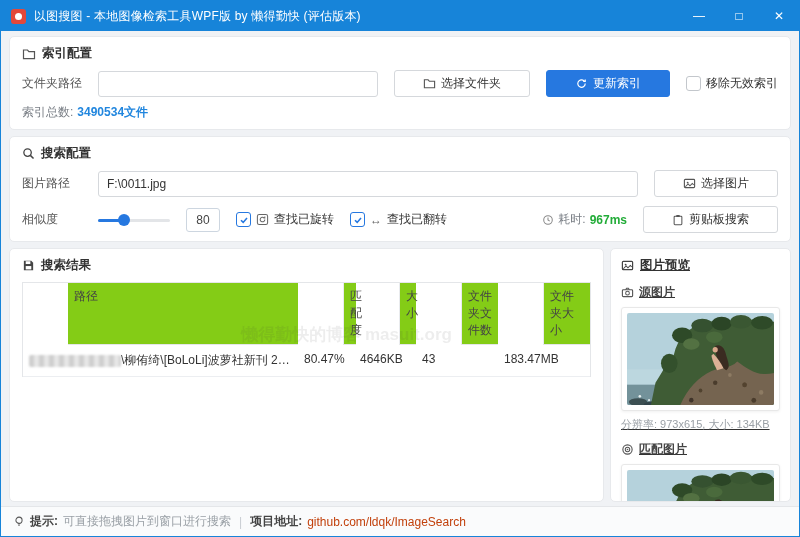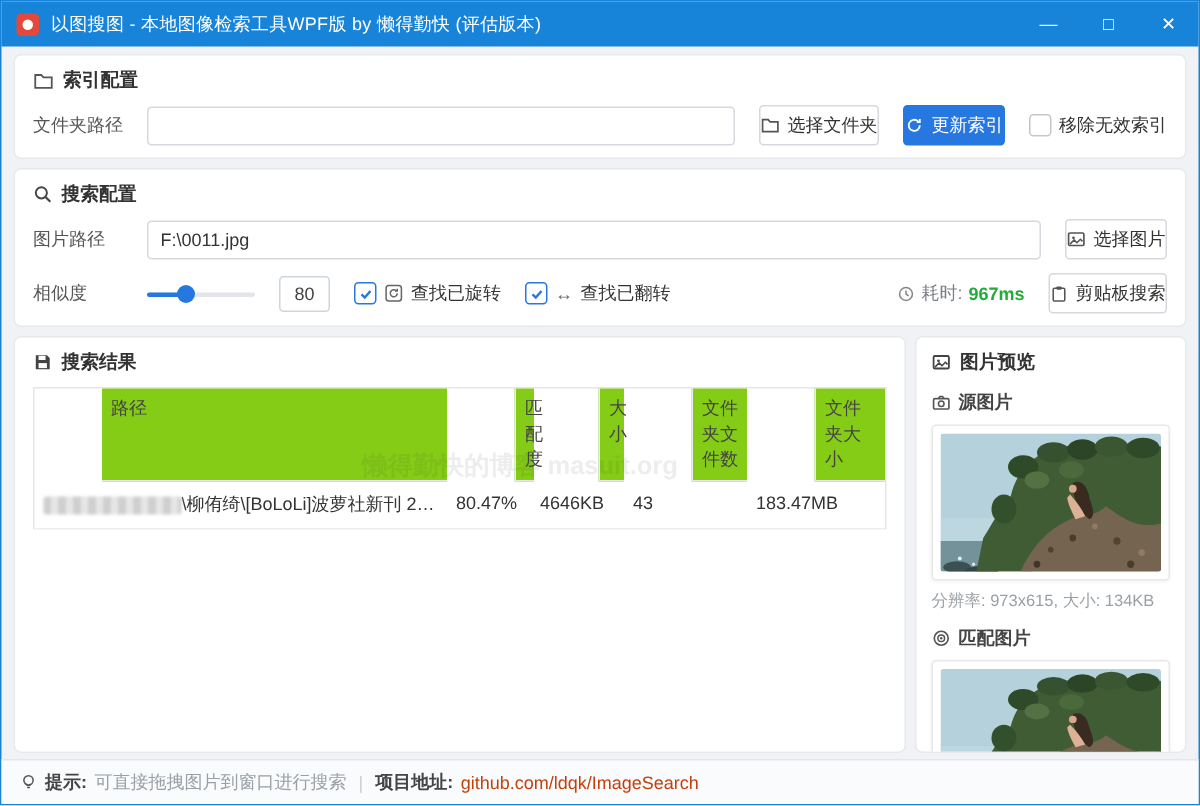--- a/index.html
+++ b/index.html
@@ -16,21 +16,21 @@
   .win-btn { width:40px; height:100%; display:flex; align-items:center; justify-content:center; font-size:12px; color:#fff; cursor:default; }
 
   
   .content { flex:1; min-height:0; padding:5px 8px 4px; display:flex; flex-direction:column; }
   .card { background:#fff; border:1px solid #e7e9ec; border-radius:5px; padding:8px 12px; }
   .sec-head { display:flex; align-items:center; gap:6px; font-weight:bold; font-size:12.5px; color:#333; margin-bottom:8px; }
   .sec-head svg { flex:none; }
   .frow { display:flex; align-items:center; gap:16px; }
   .flabel { width:60px; flex:none; color:#555; }
   .tinput { flex:1; height:26px; border:1px solid #d5d8dc; border-radius:3px; padding:0 8px; font-size:12px; color:#333; font-family:inherit; outline:none; background:#fff; min-width:0; }
-  .btn { height:27px; display:inline-flex; align-items:center; gap:5px; padding:0 0; border:1px solid #d5d8dc; border-radius:3px; background:#fff; color:#333; font-size:12px; cursor:default; white-space:nowrap; flex:none; }
+  .btn { height:27px; display:inline-flex; align-items:center; gap:5px; padding:0 28px; border:1px solid #d5d8dc; border-radius:3px; background:#fff; color:#333; font-size:12px; cursor:default; white-space:nowrap; flex:none; }
   .btn.primary { background:#2678e0; border-color:#2678e0; color:#fff; }
   .checkwrap { display:inline-flex; align-items:center; gap:5px; cursor:default; flex:none; }
   .cbox { width:15px; height:15px; border-radius:3px; border:1px solid #c3c7cc; background:#fff; display:inline-flex; align-items:center; justify-content:center; flex:none; }
   .cbox.checked { border:1.5px solid #2678e0; }
   .idx-total { margin-top:7px; color:#7a7f86; }
   .idx-total b { color:#2186de; margin-left:4px; }
 
   .mb6 { margin-bottom:6px; }
   .search-row1 { margin-bottom:9px; }
   .slider { width:72px; height:12px; position:relative; flex:none; }
@@ -49,21 +49,21 @@
   .thead, .trow { display:grid; grid-template-columns:minmax(0,1fr) 56px 62px 82px 92px; }
   .thead > div { background:#84cc16; border-bottom:1px solid #e4e6e9; padding:5px 6px; color:#444;margin-left:45px; }
   .thead > div + div { border-left:1px solid #e9ebee; }
   .trow > div { padding:7px 6px; border-bottom:1px solid #eceef1; overflow:hidden; white-space:nowrap; text-overflow:ellipsis; color:#333; }
   .pathcell { display:flex; align-items:center; gap:0; }
   .censor { width:92px; height:12px; flex:none; border-radius:2px;
             background:repeating-linear-gradient(90deg,#cfcfcf 0 5px,#e6e6e6 5px 10px); filter:blur(1.2px); }
   .watermark { position:absolute; left:39%; top:74px; color:rgba(60,60,60,.09); font-size:17px; font-weight:bold; white-space:nowrap; pointer-events:none; }
 
   
-  .preview { width:181px; flex:none; padding:8px 10px; overflow:hidden; display:flex; flex-direction:column; }
+  .preview { width:181px; flex:none; padding:8px 10px; overflow:hidden; display:flex; flex-direction:column;text-decoration:underline; }
   .pv-sub { display:flex; align-items:center; gap:5px; color:#444; font-weight:bold; margin:2px 0 6px; }
   .pv-imgbox { border:1px solid #e8e8e8; border-radius:3px; background:#fff; padding:5px; box-shadow:0 1px 3px rgba(0,0,0,.06); }
   .pv-imgbox svg { display:block; width:100%; border-radius:2px; }
   .pv-info { color:#9aa0a6; font-size:11px; margin:6px 0 7px; white-space:nowrap; }
 
   
   .statusbar { flex:none; height:30px; background:#fafbfc; border-top:1px solid #e4e6e9; display:flex; align-items:center; padding:0 12px; gap:5px; }
   .statusbar .tip-label, .statusbar .proj-label { font-weight:bold; color:#444; }
   .statusbar .tip-text { color:#9aa0a6; }
   .statusbar .sep { color:#c9cdd2; margin:0 3px; }
@@ -106,20 +106,23 @@
         <button class="btn primary">
           <svg class="ic" width="13" height="13" viewBox="0 0 14 14">
               <path d="M11 7a4 4 0 1 1-1.2-2.8M11 2.6v2.2H8.8" fill="none" stroke="#fff" stroke-width="1.3"></path>
             </svg>
           <span>更新索引</span>
         </button>
         <span class="checkwrap">
           <span class="cbox"></span>
           <span>移除无效索引</span>
         </span>
+      </div>
+      <div class="idx-total">
+        <span>索引总数:</span><b>3490534文件</b>
       </div>
     </div>
 
     <div class="card mb6">
       <div class="sec-head">
         <svg class="ic" width="13" height="13" viewBox="0 0 14 14">
             <circle cx="6" cy="6" r="4" fill="none" stroke="#444" stroke-width="1.4"></circle>
             <path d="M9 9l3.4 3.4" stroke="#444" stroke-width="1.6"></path>
           </svg>
         <span>搜索配置</span>

